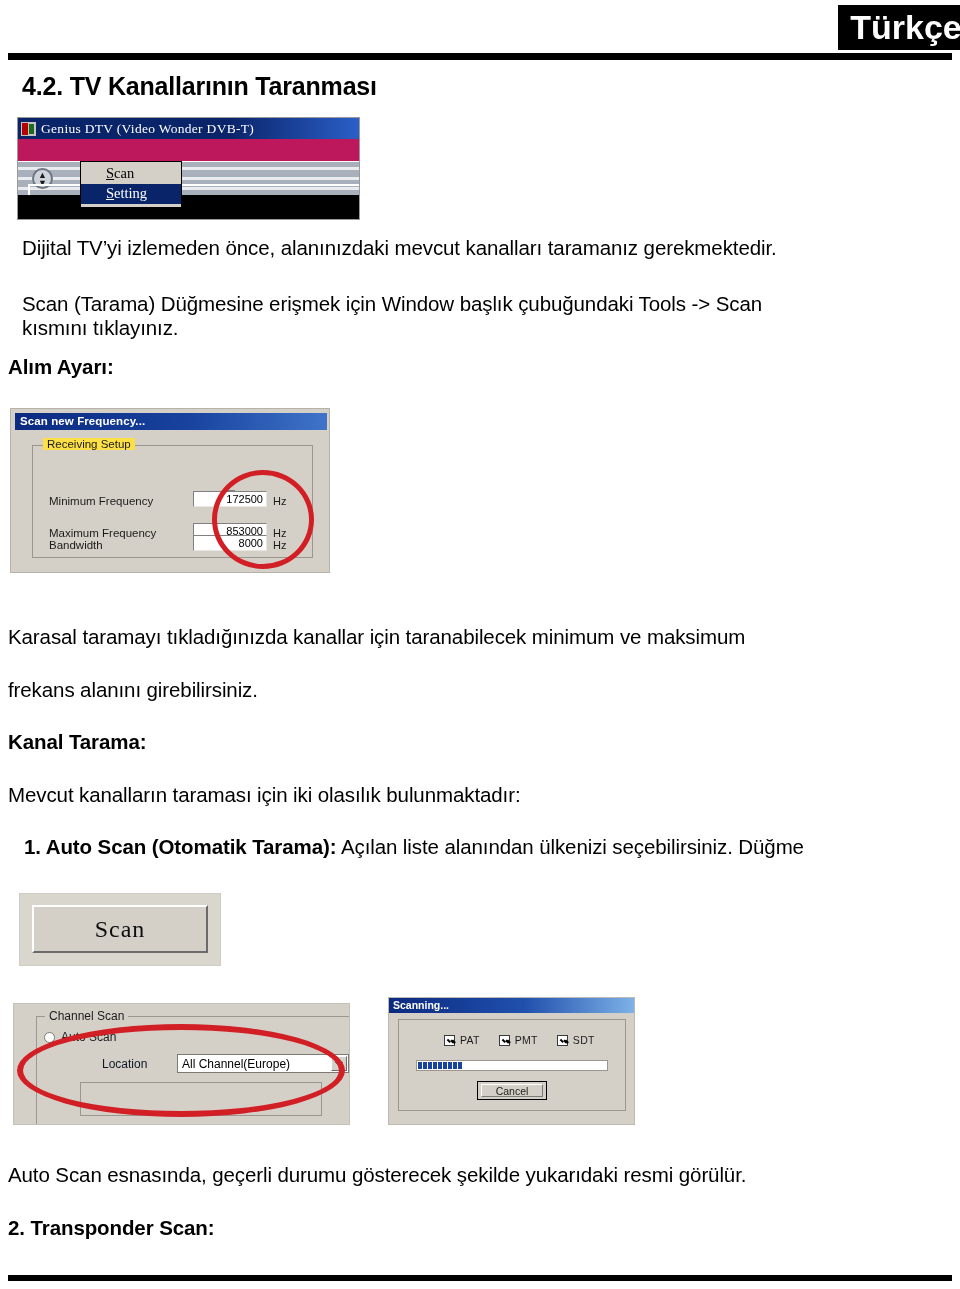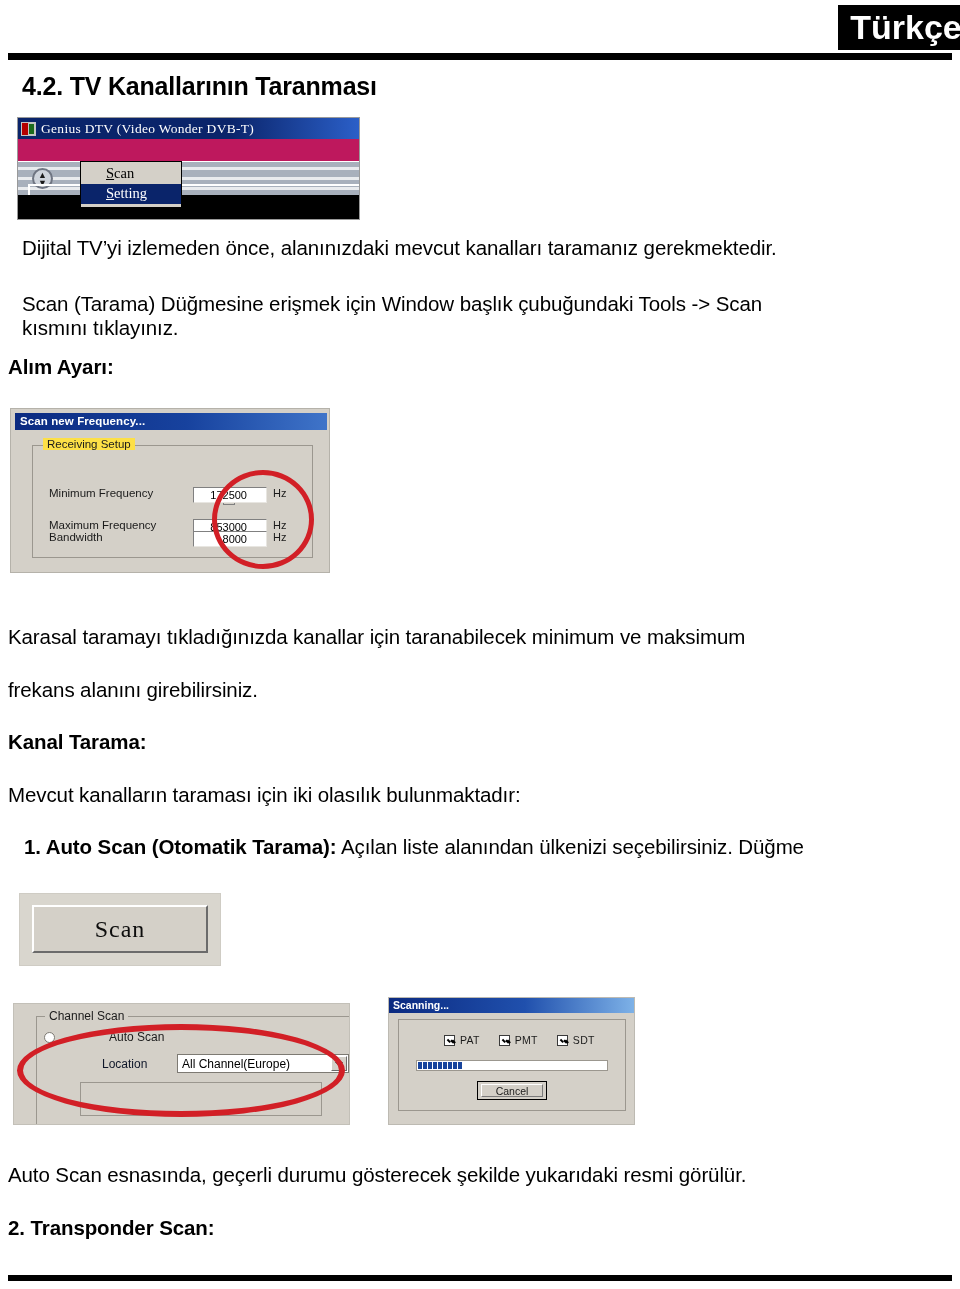--- a/index.html
+++ b/index.html
@@ -244,40 +244,40 @@
     font-size: 11.5px;
     color: #1b1b1b;
     white-space: nowrap;
   }
   .freq-row {
     position: absolute;
     height: 20px;
     left: 38px;
     width: 256px;
     display: flex;
-    align-items: flex-start;
+    align-items: flex-end;
   }
   .freq-label {
     font-size: 11.5px;
     white-space: nowrap;
     width: 144px;
     flex: none;
     color: #1b1b1b;
   }
   .freq-input {
     width: 74px;
     height: 16px;
     background: #ffffff;
     border: 1px solid #808080;
     border-right-color: #e8e6e1;
     border-bottom-color: #e8e6e1;
     box-sizing: border-box;
     font-size: 11px;
     text-align: right;
-    padding-right: 19px;
+    padding-right: 3px;
     line-height: 14px;
     color: #000000;
     white-space: nowrap;
   }
   .freq-unit {
     font-size: 11px;
     margin-left: 6px;
     color: #1b1b1b;
   }
   .freq-spinstub {
@@ -371,21 +371,20 @@
     background: #ffffff;
     border: 1px solid #7d7a73;
     box-sizing: border-box;
     margin-right: 6px;
     flex: none;
   }
   .cs-radio-label {
     font-size: 12px;
     white-space: nowrap;
     color: #1b1b1b;
-    margin-left: 48px;
   }
   .cs-loc-row {
     position: absolute;
     left: 44px; top: 50px;
     display: flex;
     align-items: center;
   }
   .cs-loc-label {
     font-size: 12px;
     width: 75px;

